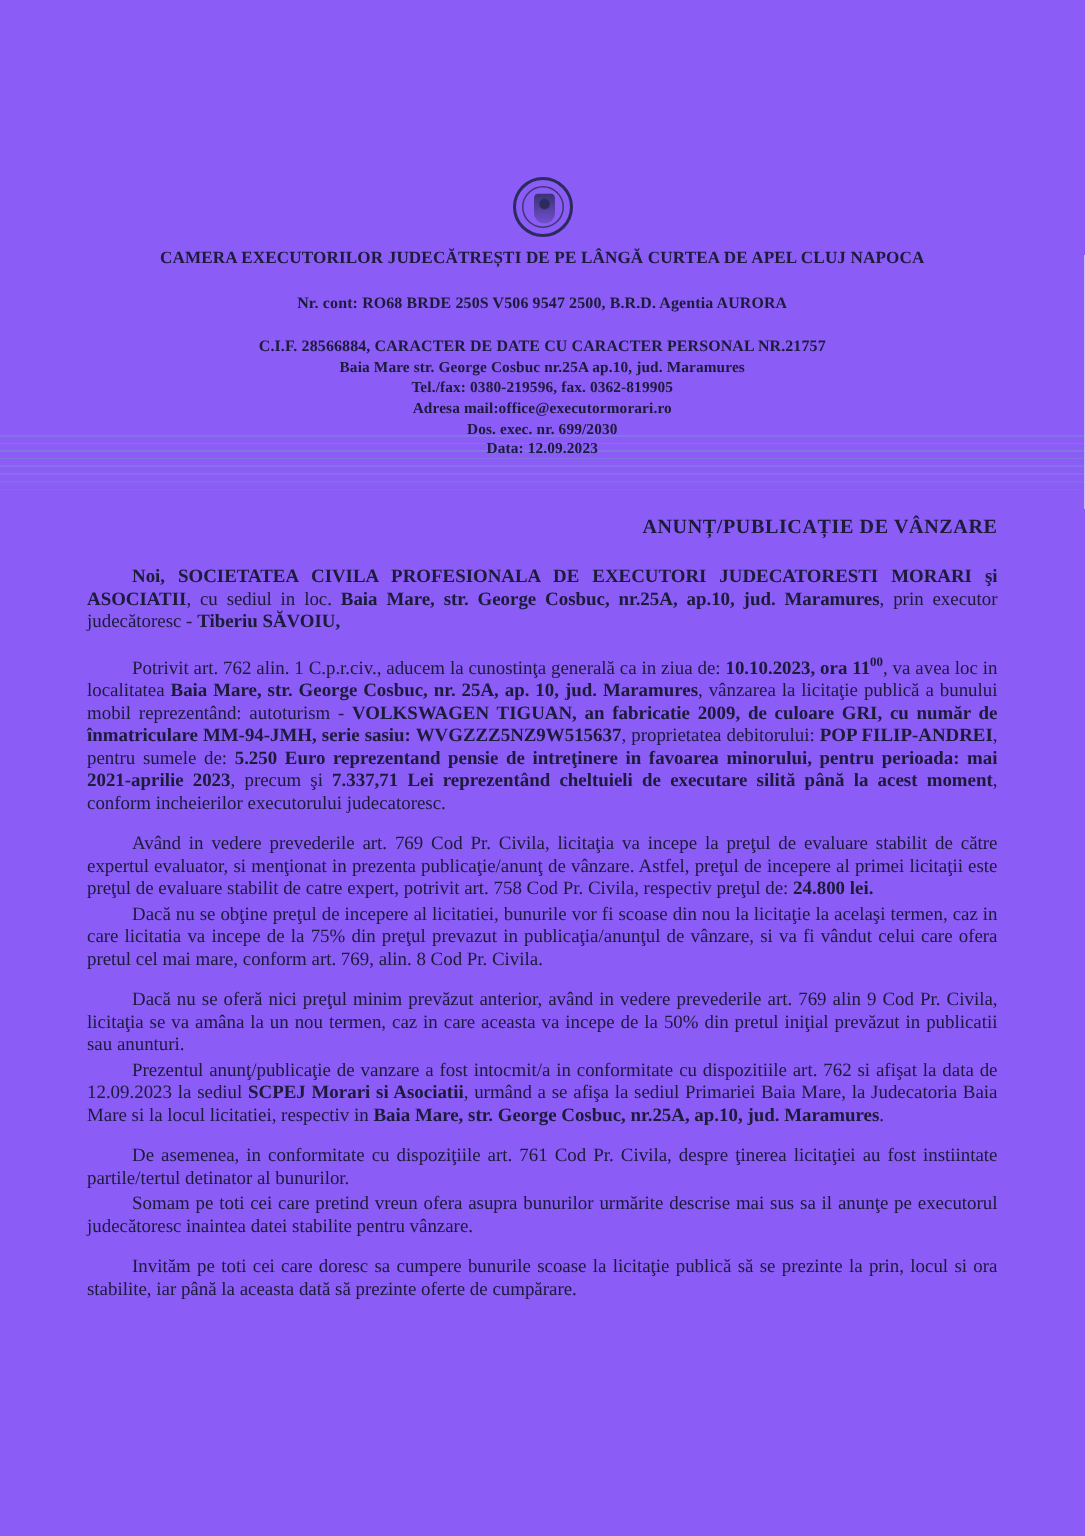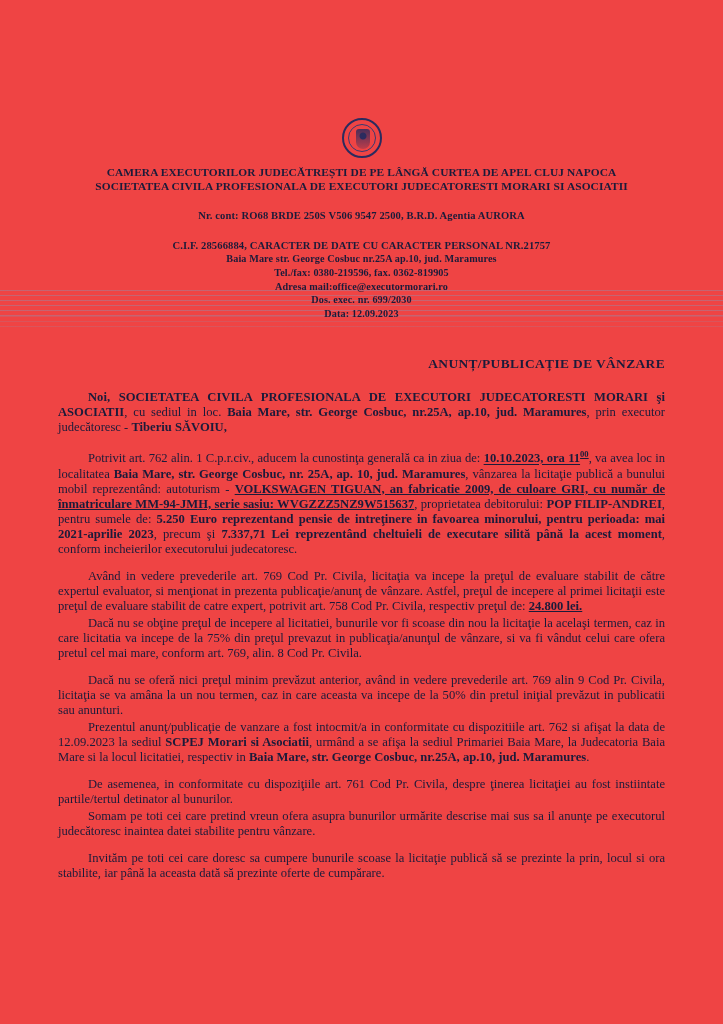--- a/index.html
+++ b/index.html
@@ -13,21 +13,21 @@
     position: relative;
     font-family: "Liberation Serif", serif;
     color: #1b1b3a;
     overflow: hidden;
   }
   .page {
     position: absolute;
     inset: 0;
     width: 723px;
     height: 1024px;
-    background: #ef4444;
+    background: #8b5cf6;
   }
   
   .scan-lines {
     position: absolute;
     left: 0;
     right: 0;
     top: 290px;
     height: 26px;
     background: repeating-linear-gradient(
       to bottom,
@@ -101,38 +101,37 @@
     line-height: 15px;
     text-align: justify;
   }
   p.para {
     margin: 0 0 12px 0;
     text-indent: 30px;
     text-align: justify;
   }
   p.para.tight { margin-bottom: 2px; }
   b { font-weight: bold; }
-  .u { text-decoration: underline; }
+  .u { }
   .sup { font-size: 8.6px; vertical-align: super; }
 </style>
 </head>
 <body>
 
 <div class="page">
 
   <div class="scan-lines"></div>
   <div class="scan-lines two"></div>
 
   <div class="content">
 
     <div class="seal"></div>
 
     <div class="letterhead">
       <div class="l1">CAMERA EXECUTORILOR JUDECĂTREȘTI DE PE LÂNGĂ CURTEA DE APEL CLUJ NAPOCA</div>
-      <div class="l1">SOCIETATEA CIVILA PROFESIONALA DE EXECUTORI JUDECATORESTI MORARI SI ASOCIATII</div>
       <div class="small">Nr. cont: RO68 BRDE 250S V506 9547 2500, B.R.D. Agentia AURORA</div>
       <div class="small">C.I.F.  28566884, CARACTER DE DATE CU CARACTER PERSONAL NR.21757</div>
       <div class="smaller">Baia Mare str. George Cosbuc nr.25A ap.10, jud. Maramures</div>
       <div class="smaller">Tel./fax: 0380-219596, fax. 0362-819905</div>
       <div class="smaller">Adresa mail:office@executormorari.ro</div>
       <div class="smaller">Dos. exec. nr. 699/2030</div>
       <div class="smaller">Data: 12.09.2023</div>
     </div>
 
     <div class="title">ANUNȚ/PUBLICAȚIE DE VÂNZARE</div>

